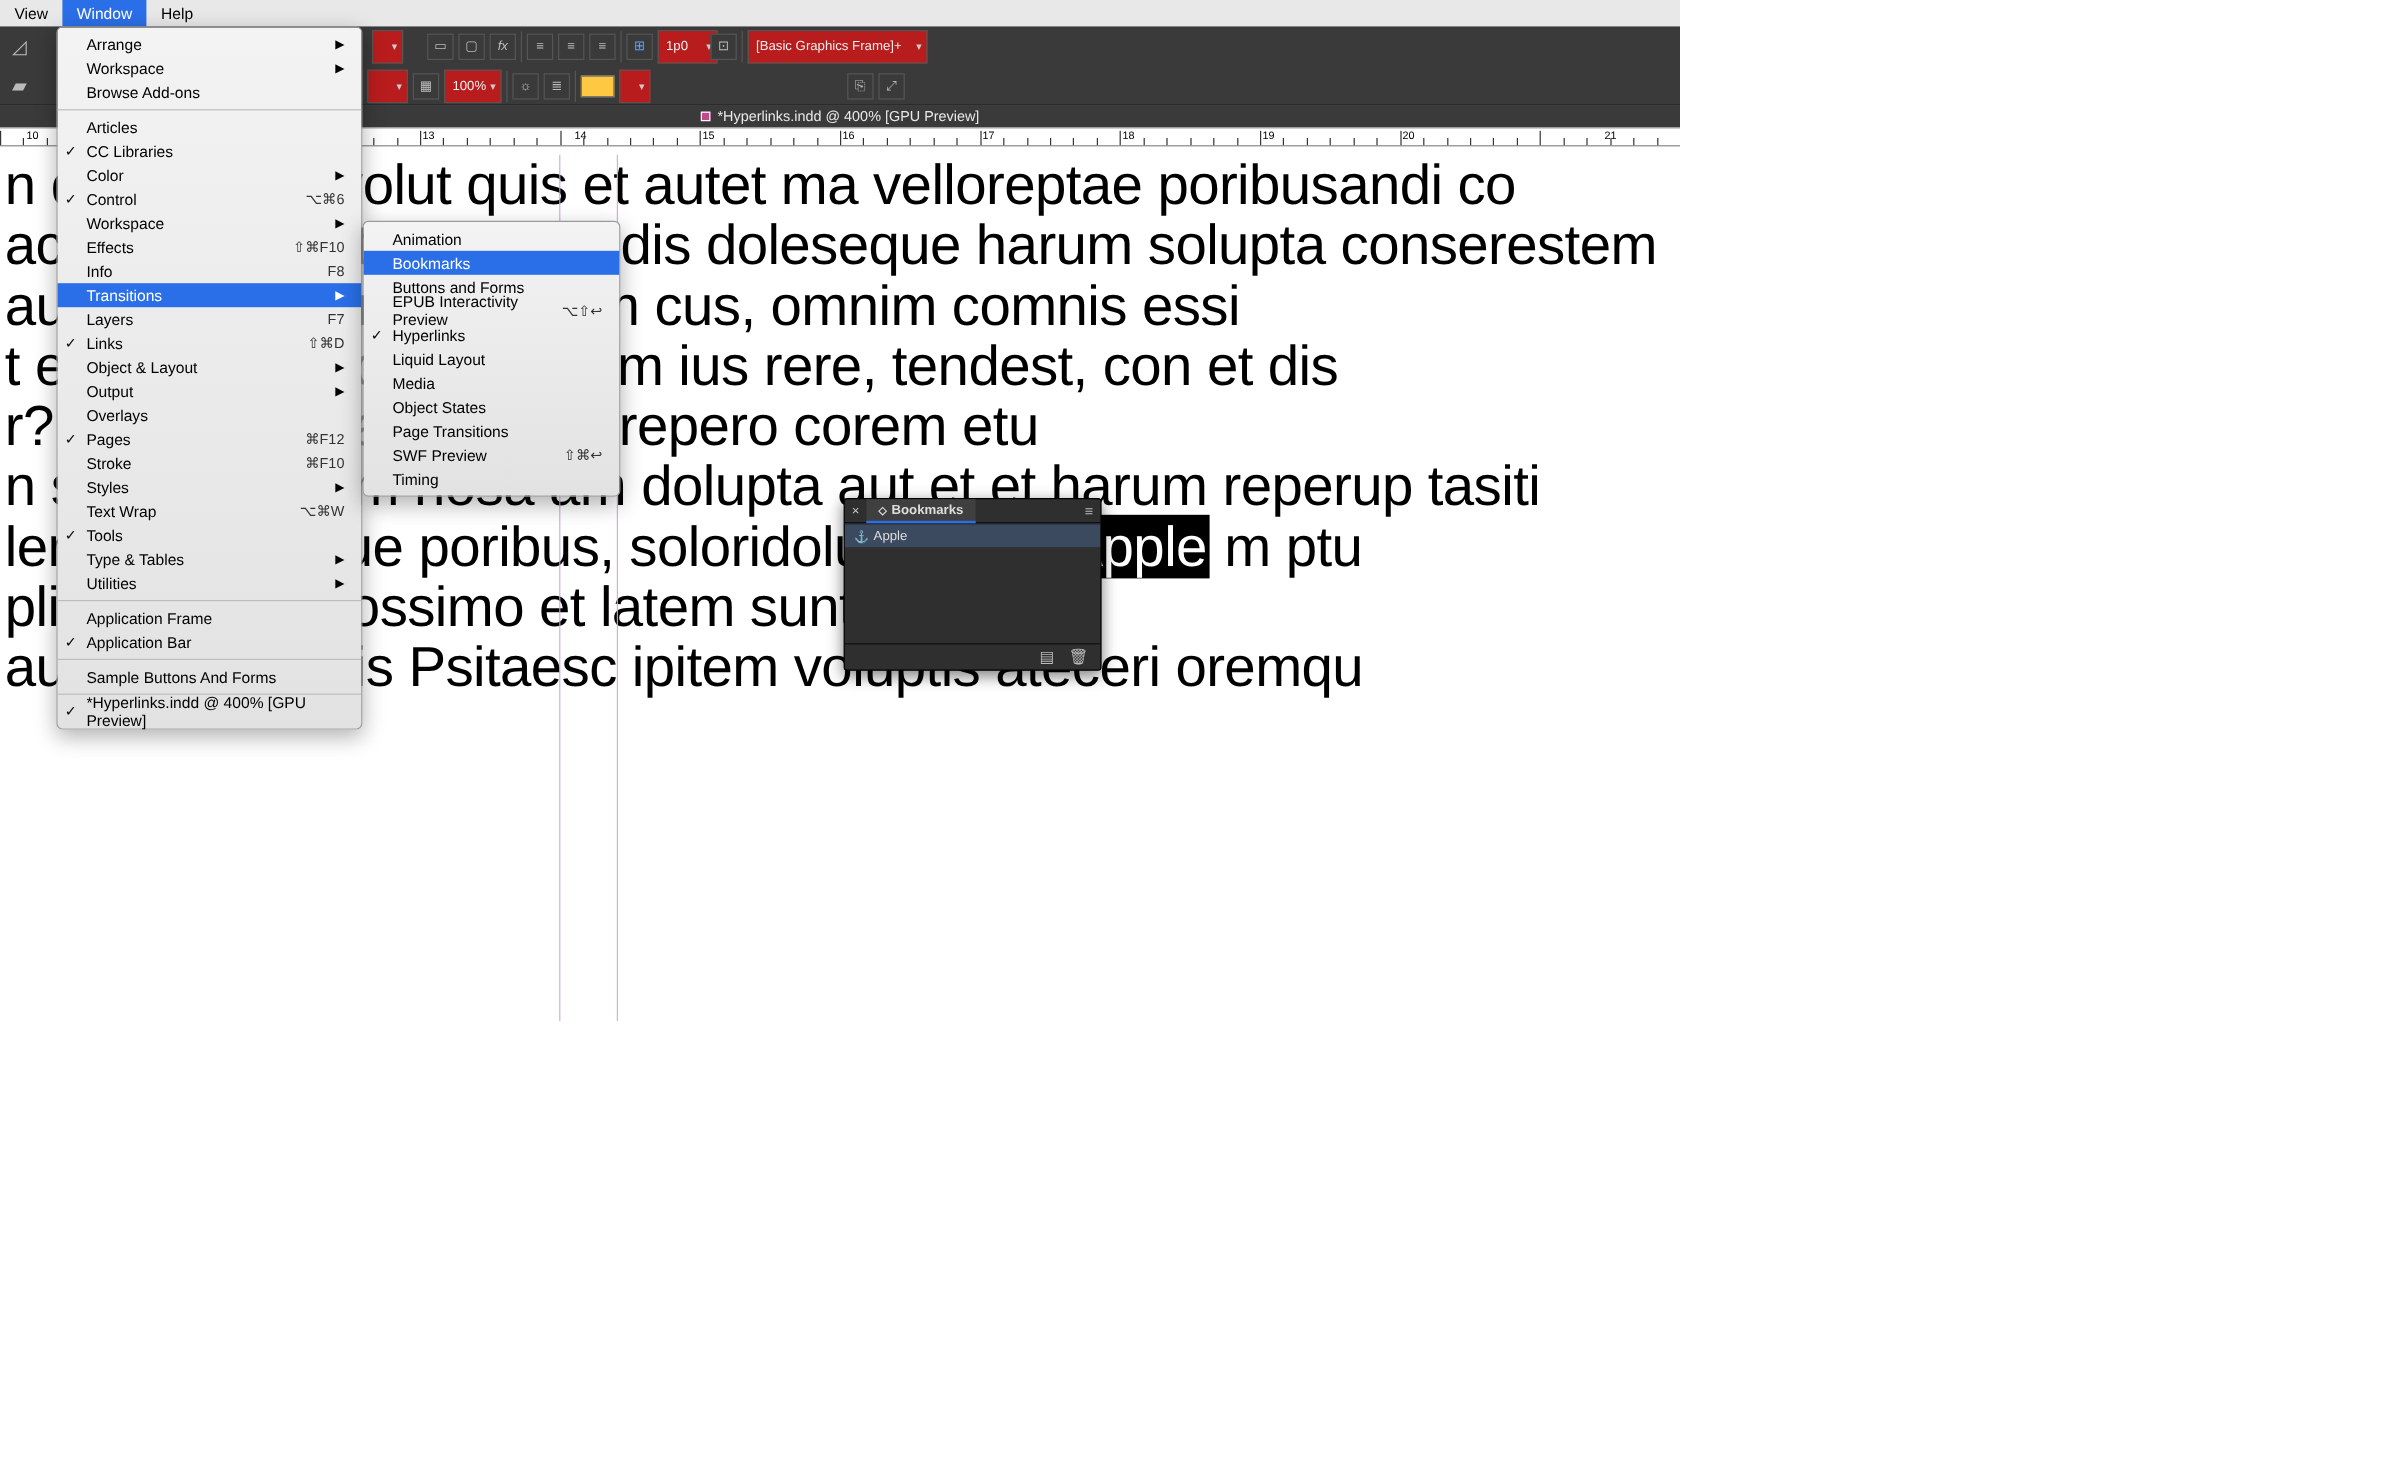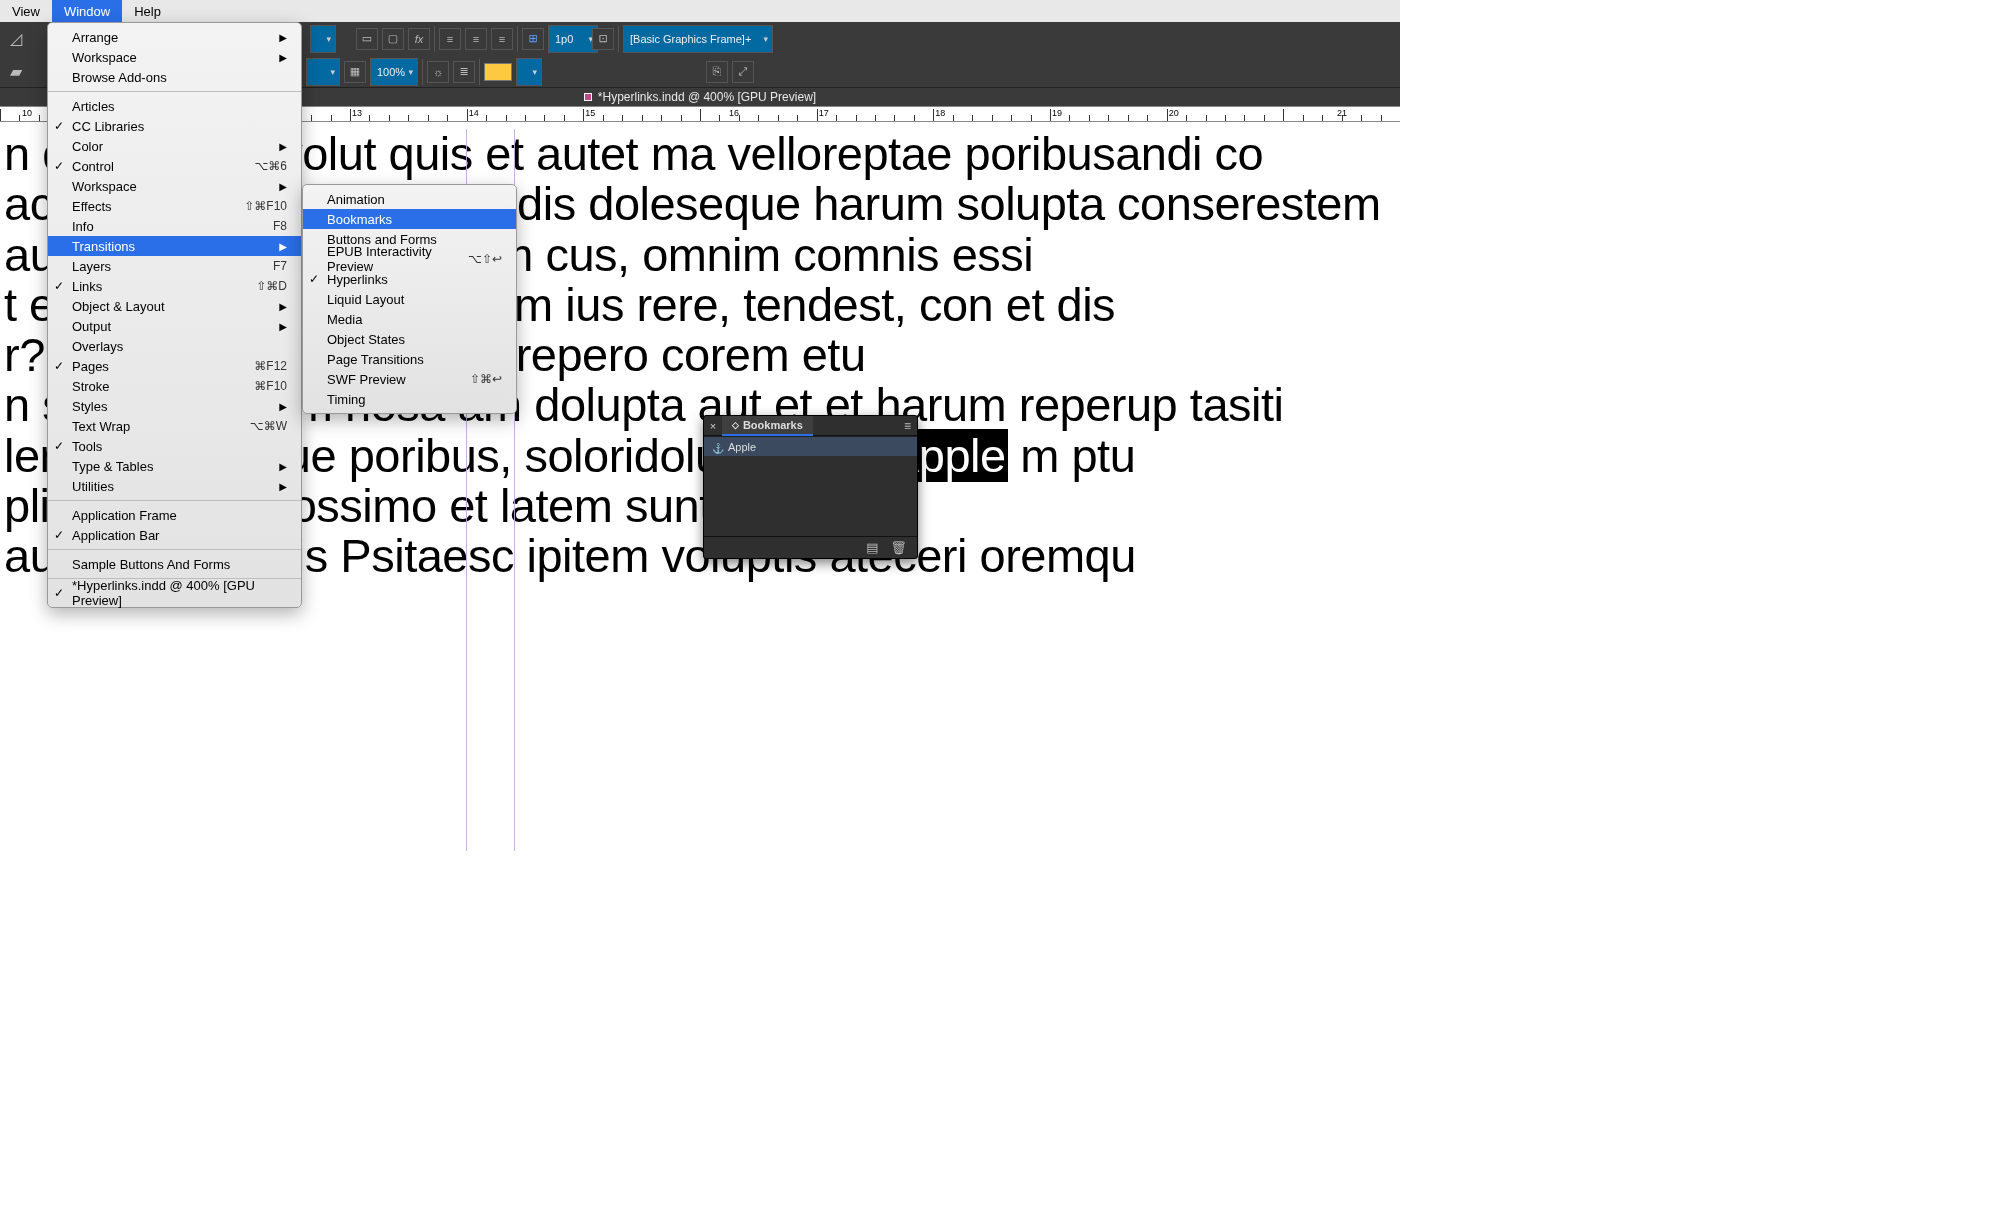--- a/index.html
+++ b/index.html
@@ -12,21 +12,21 @@
 
 
 .toolband { background: #3a3a3a; height: 66px; position: relative; border-bottom: 1px solid #222; }
 .docbar { background: #3a3a3a; height: 18px; display:flex; align-items:center; justify-content:center; font-size:12px; color:#e8e8e8; }
 .docbar .dot { width:8px;height:8px;background:#c24a8a;border:1px solid #fff;margin-right:6px; }
 
 .toolband .cell { position:absolute; top:0; height:33px; display:flex; align-items:center; gap:4px; padding:0 6px; }
 .toolband .row2 .cell { top:33px; }
 .tb-sep { width:1px; height:26px; background:#555; }
 .tb-btn { width:22px; height:22px; border:1px solid #555; background:#3a3a3a; display:flex;align-items:center;justify-content:center; color:#bbb; font-size:11px;}
-.tb-drop { height:28px; border:1px solid #555; background:#0369a1; color:#eee; font-size:11px; padding:0 18px 0 6px; position:relative; display:flex;align-items:center;}
+.tb-drop { height:28px; border:1px solid #555; background:#b91c1c; color:#eee; font-size:11px; padding:0 18px 0 6px; position:relative; display:flex;align-items:center;}
 .tb-drop::after{content:"▾"; position:absolute; right:4px; font-size:9px; color:#ccc;}
 .tb-swatch { width:28px;height:18px;background:#000;border:1px solid #777;}
 .tb-swatch.yellow{background:#ffc843;}
 
 
 .ruler { height:16px; background:#fff; border-top:1px solid #888; border-bottom:1px solid #888; font-size:9px; position:relative; }
 .ruler .tick { position:absolute; bottom:0; width:1px; height:6px; background:#333; }
 .ruler .tick.big{height:12px;}
 .ruler .lab{position:absolute; bottom:3px; font-size:9px; color:#000;}
 
@@ -144,35 +144,35 @@
     <div class="tick" style="left: 311.111px;"></div>
     <div class="tick" style="left: 330.556px;"></div>
     <div class="tick big" style="left: 350px;"></div>
     <div class="lab" style="left: 352px;">13</div>
     <div class="tick" style="left: 369.444px;"></div>
     <div class="tick" style="left: 388.889px;"></div>
     <div class="tick" style="left: 408.333px;"></div>
     <div class="tick" style="left: 427.778px;"></div>
     <div class="tick" style="left: 447.222px;"></div>
     <div class="tick big" style="left: 466.667px;"></div>
-    <div class="lab" style="left: 468.667px;">14</div>
+    <div class="lab" style="left: 468.667px; padding-left: 10px;">14</div>
     <div class="tick" style="left: 486.111px;"></div>
     <div class="tick" style="left: 505.556px;"></div>
     <div class="tick" style="left: 525px;"></div>
     <div class="tick" style="left: 544.444px;"></div>
     <div class="tick" style="left: 563.889px;"></div>
     <div class="tick big" style="left: 583.333px;"></div>
     <div class="lab" style="left: 585.333px;">15</div>
     <div class="tick" style="left: 602.778px;"></div>
     <div class="tick" style="left: 622.222px;"></div>
     <div class="tick" style="left: 641.667px;"></div>
     <div class="tick" style="left: 661.111px;"></div>
     <div class="tick" style="left: 680.556px;"></div>
     <div class="tick big" style="left: 700px;"></div>
-    <div class="lab" style="left: 702px; margin-left: 27px;">16</div>
+    <div class="lab" style="left: 702px;">16</div>
     <div class="tick" style="left: 719.444px;"></div>
     <div class="tick" style="left: 738.889px;"></div>
     <div class="tick" style="left: 758.333px;"></div>
     <div class="tick" style="left: 777.778px;"></div>
     <div class="tick" style="left: 797.222px;"></div>
     <div class="tick big" style="left: 816.667px;"></div>
     <div class="lab" style="left: 818.667px;">17</div>
     <div class="tick" style="left: 836.111px;"></div>
     <div class="tick" style="left: 855.556px;"></div>
     <div class="tick" style="left: 875px;"></div>

